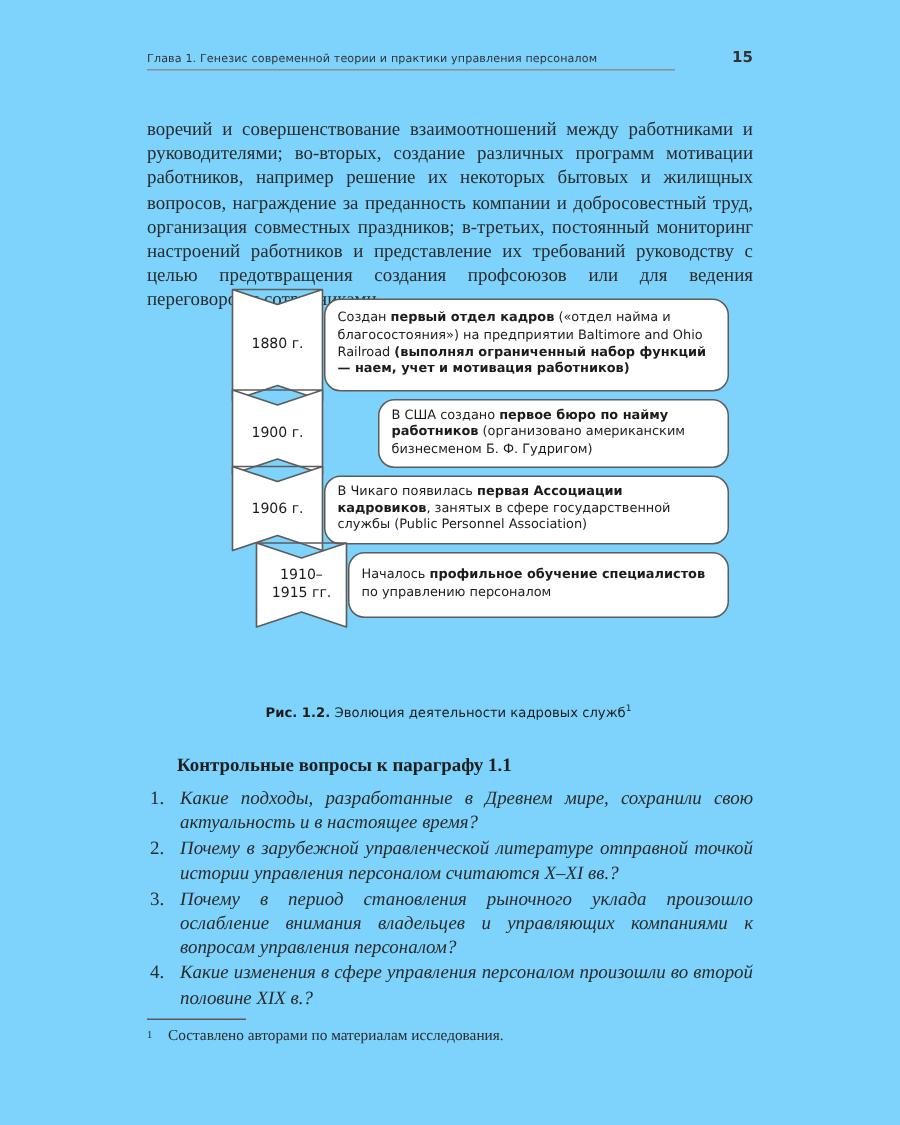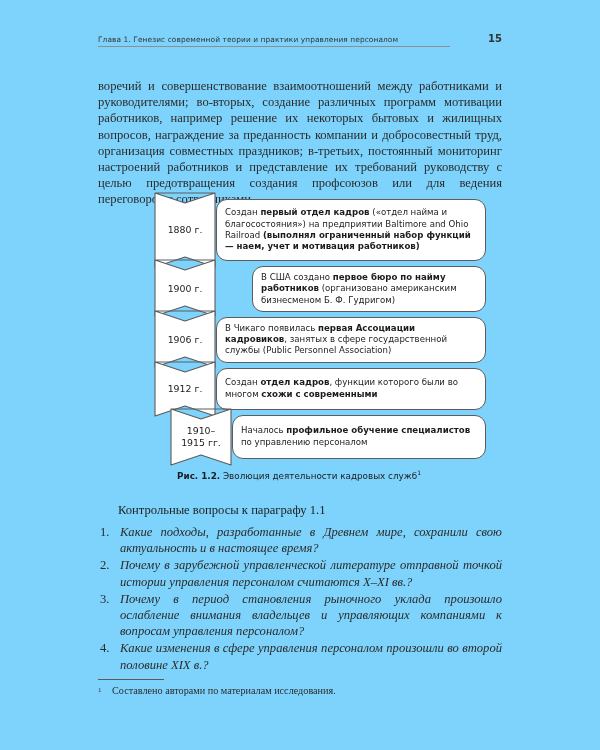--- a/index.html
+++ b/index.html
@@ -142,21 +142,21 @@
   }
   .fig-caption b { font-weight: 700; }
   .fig-caption sup { font-size: 6px; }
 
   
   .q-heading {
     position: absolute;
     left: 118px;
     top: 503px;
     font-size: 12.6px;
-    font-weight: 400;
+    font-weight: 700;
     color: #1f1f1f;
   }
 
   
   .q-list {
     position: absolute;
     left: 98px;
     top: 524px;
     width: 404px;
     font-size: 12.6px;
@@ -246,31 +246,20 @@
         <div class="year-ribbon">
           <svg viewBox="0 0 62 58" width="62" height="58">
             <path d="M1,1 L61,1 L61,57 L31,47 L1,57 Z M1,1 L31,11 L61,1" fill="#ffffff" stroke="#5c5c5c" stroke-width="1.1" stroke-linejoin="round"></path>
           </svg>
           <div class="year-label">1906 г.</div>
         </div>
         <div class="flow-box" style="min-height: 44px;">
           <div><span>В Чикаго появилась </span><b>первая Ассоциации кадровиков</b><span>, занятых в сфере государственной службы (Public Personnel Association)</span></div>
         </div>
       </div>
-      <div class="flow-row" style="min-height: 42px;">
-        <div class="year-ribbon">
-          <svg viewBox="0 0 62 56" width="62" height="56">
-            <path d="M1,1 L61,1 L61,55 L31,45 L1,55 Z M1,1 L31,11 L61,1" fill="#ffffff" stroke="#5c5c5c" stroke-width="1.1" stroke-linejoin="round"></path>
-          </svg>
-          <div class="year-label">1912 г.</div>
-        </div>
-        <div class="flow-box" style="min-height: 42px;">
-          <div><span>Создан </span><b>отдел кадров</b><span>, функции которого были во многом </span><b>схожи с современными</b></div>
-        </div>
-      </div>
       <div class="flow-row" style="min-height: 44px; padding-left: 16px;">
         <div class="year-ribbon">
           <svg viewBox="0 0 62 58" width="62" height="58">
             <path d="M1,1 L61,1 L61,57 L31,47 L1,57 Z M1,1 L31,11 L61,1" fill="#ffffff" stroke="#5c5c5c" stroke-width="1.1" stroke-linejoin="round"></path>
           </svg>
           <div class="year-label">1910–
 1915 гг.</div>
         </div>
         <div class="flow-box" style="min-height: 44px;">
           <div><span>Началось </span><b>профильное обучение специалистов</b><span> по управлению персоналом</span></div>

